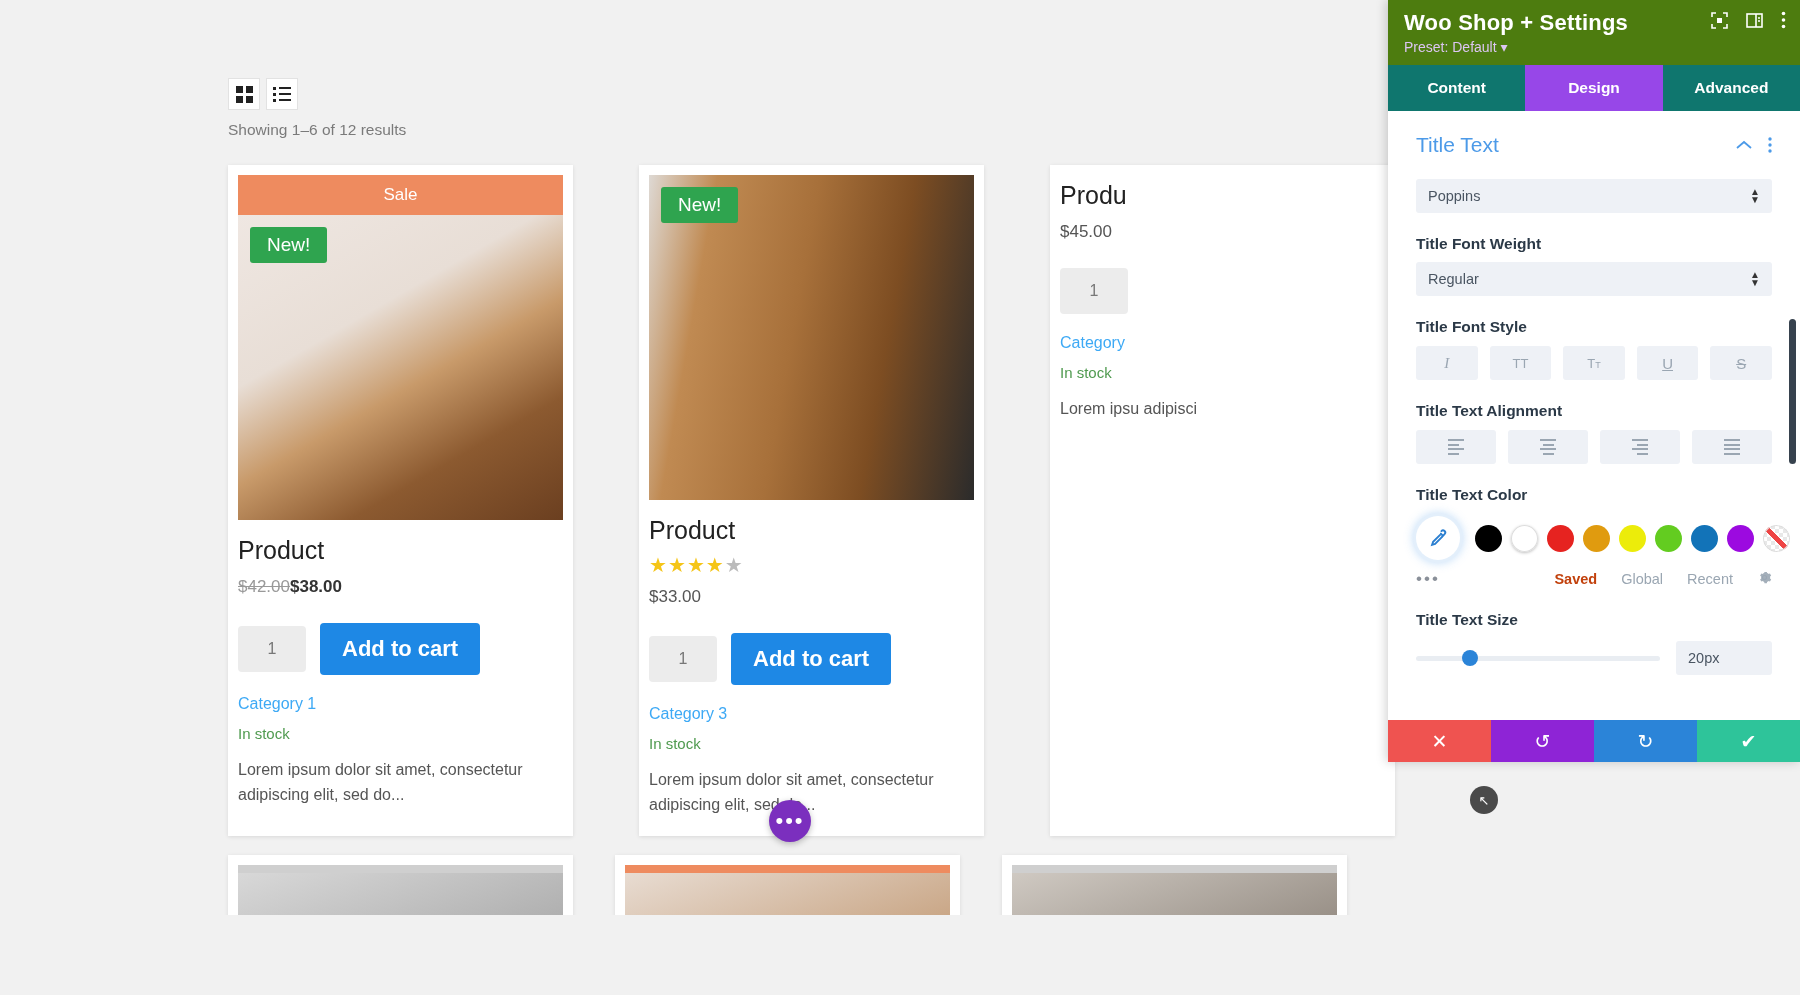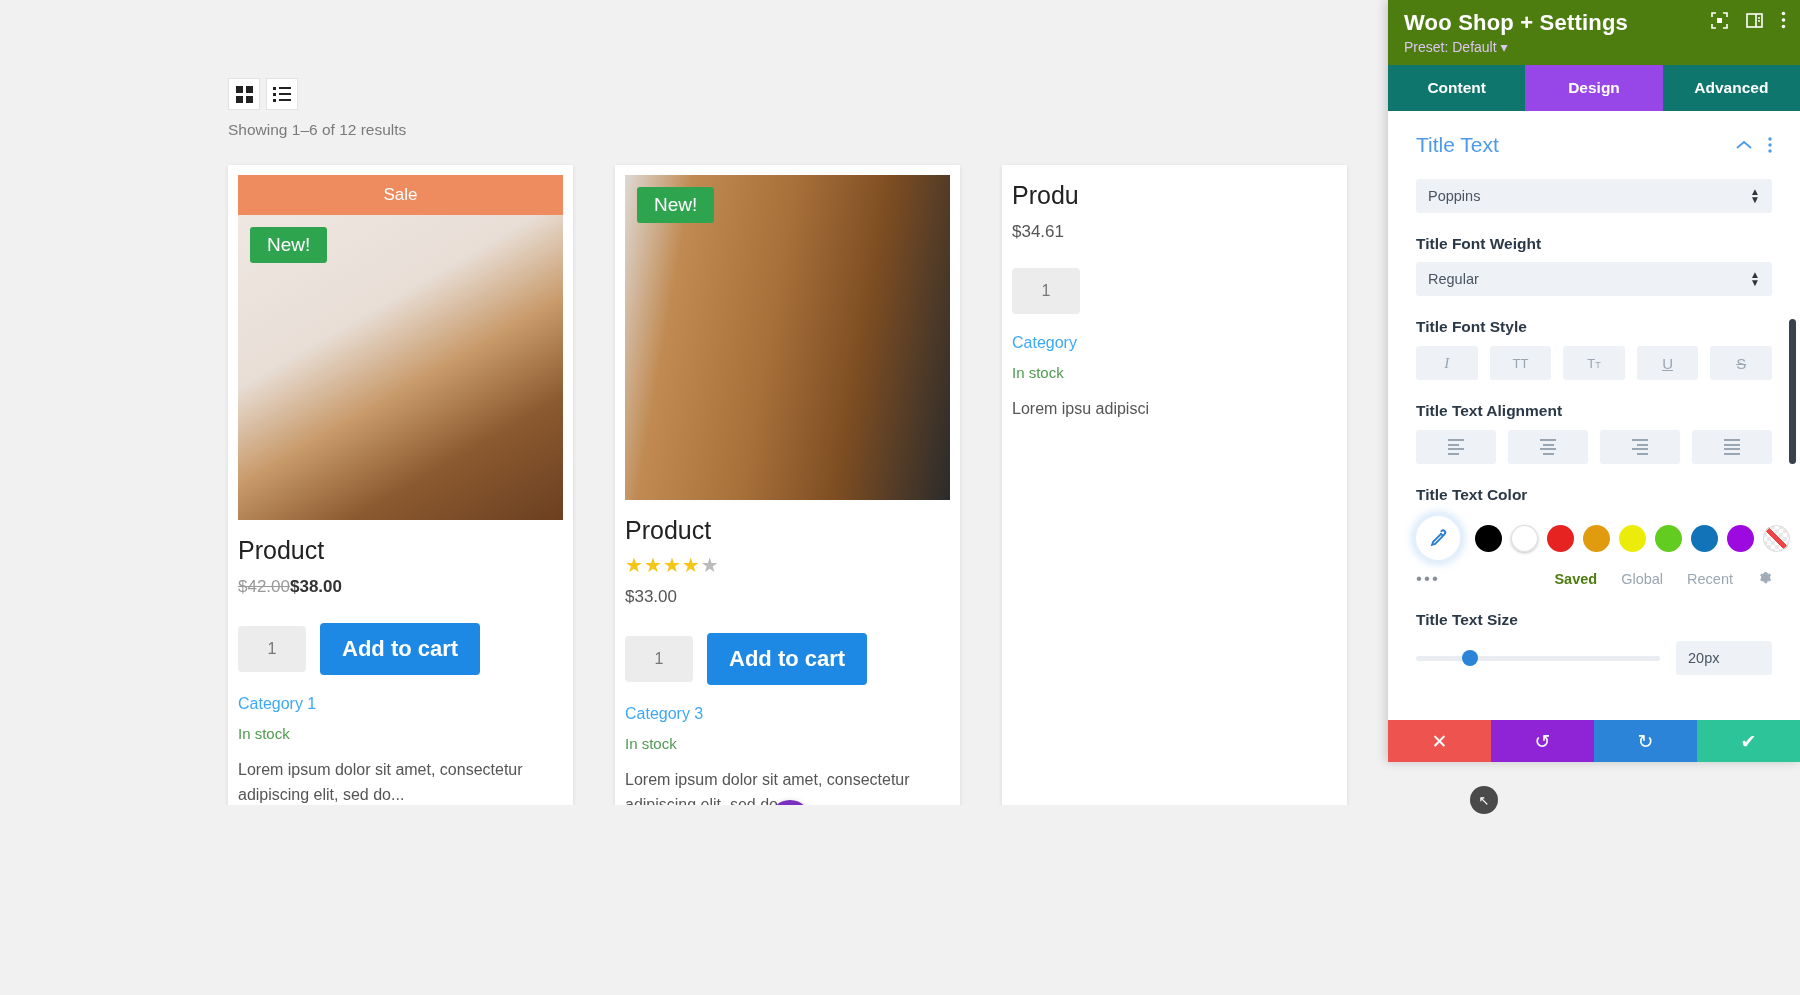--- a/index.html
+++ b/index.html
@@ -7,21 +7,21 @@
   body {
     font-family: "Liberation Sans", sans-serif;
     background: #f1f1f1;
     position: relative;
   }
 
   
   .shop {
     position: absolute;
     left: 0; top: 0;
-    width: 1800px; height: 805px;
+    width: 1800px; height: 915px;
     background: #f1f1f1;
     overflow: hidden;
   }
 
   .shop-toolbar {
     position: absolute;
     left: 228px; top: 78px;
     display: flex;
     gap: 6px;
   }
@@ -43,21 +43,21 @@
     position: absolute;
     left: 228px; top: 121px;
     font-size: 15.5px;
     color: #7a7a7a;
   }
 
   .cards {
     position: absolute;
     left: 228px; top: 165px;
     display: flex;
-    gap: 42px;
+    gap: 66px;
   }
   .card {
     width: 345px;
     background: #fff;
     box-shadow: 0 1px 4px rgba(0,0,0,.10);
     padding-bottom: 18px;
     position: relative;
     overflow: hidden;
   }
   .sale-banner {
@@ -268,21 +268,21 @@
   .sw.none {
     background:
       linear-gradient(45deg, transparent 44%, #e44 44%, #e44 56%, transparent 56%),
       repeating-conic-gradient(#fff 0% 25%, #e8e8e8 0% 50%) 0 0 / 8px 8px;
     box-shadow: inset 0 0 0 1px #ddd;
   }
   .sw-meta { display: flex; align-items: center; margin-top: 9px; }
   .dots3 { color: #8a9099; letter-spacing: 2px; font-size: 17px; width: 60px; cursor: pointer; }
   .sw-links { flex: 1; display: flex; justify-content: flex-end; align-items: center; gap: 24px; }
   .sw-links span { font-size: 14.5px; color: #9aa6b2; cursor: pointer; }
-  .sw-links span.active { color: #4d7c0f; font-weight: bold; }
+  .sw-links span.active { color: #c2410c; font-weight: bold; }
 
   .slider-row { display: flex; align-items: center; gap: 16px; margin-top: 12px; }
   .track {
     flex: 1; height: 5px;
     background: #e9edf2;
     border-radius: 4px;
     position: relative;
     cursor: pointer;
   }
   .knob {
@@ -397,21 +397,21 @@
         <div class="cat">Category 3</div>
         <div class="stock">In stock</div>
         <div class="desc">Lorem ipsum dolor sit amet, consectetur adipiscing elit, sed do...</div>
       </div>
     </div>
 
     <div class="card no-banner">
       <div class="card-body">
         <div class="p-title">Produ</div>
         <div class="price">
-          <span>$34.61</span>
+          <span>$45.00</span>
         </div>
         <div class="buy-row">
           <input class="qty" value="1" style="">
         </div>
         <div class="cat">Category</div>
         <div class="stock">In stock</div>
         <div class="desc">Lorem ipsu adipisci</div>
       </div>
     </div>
   </div>

